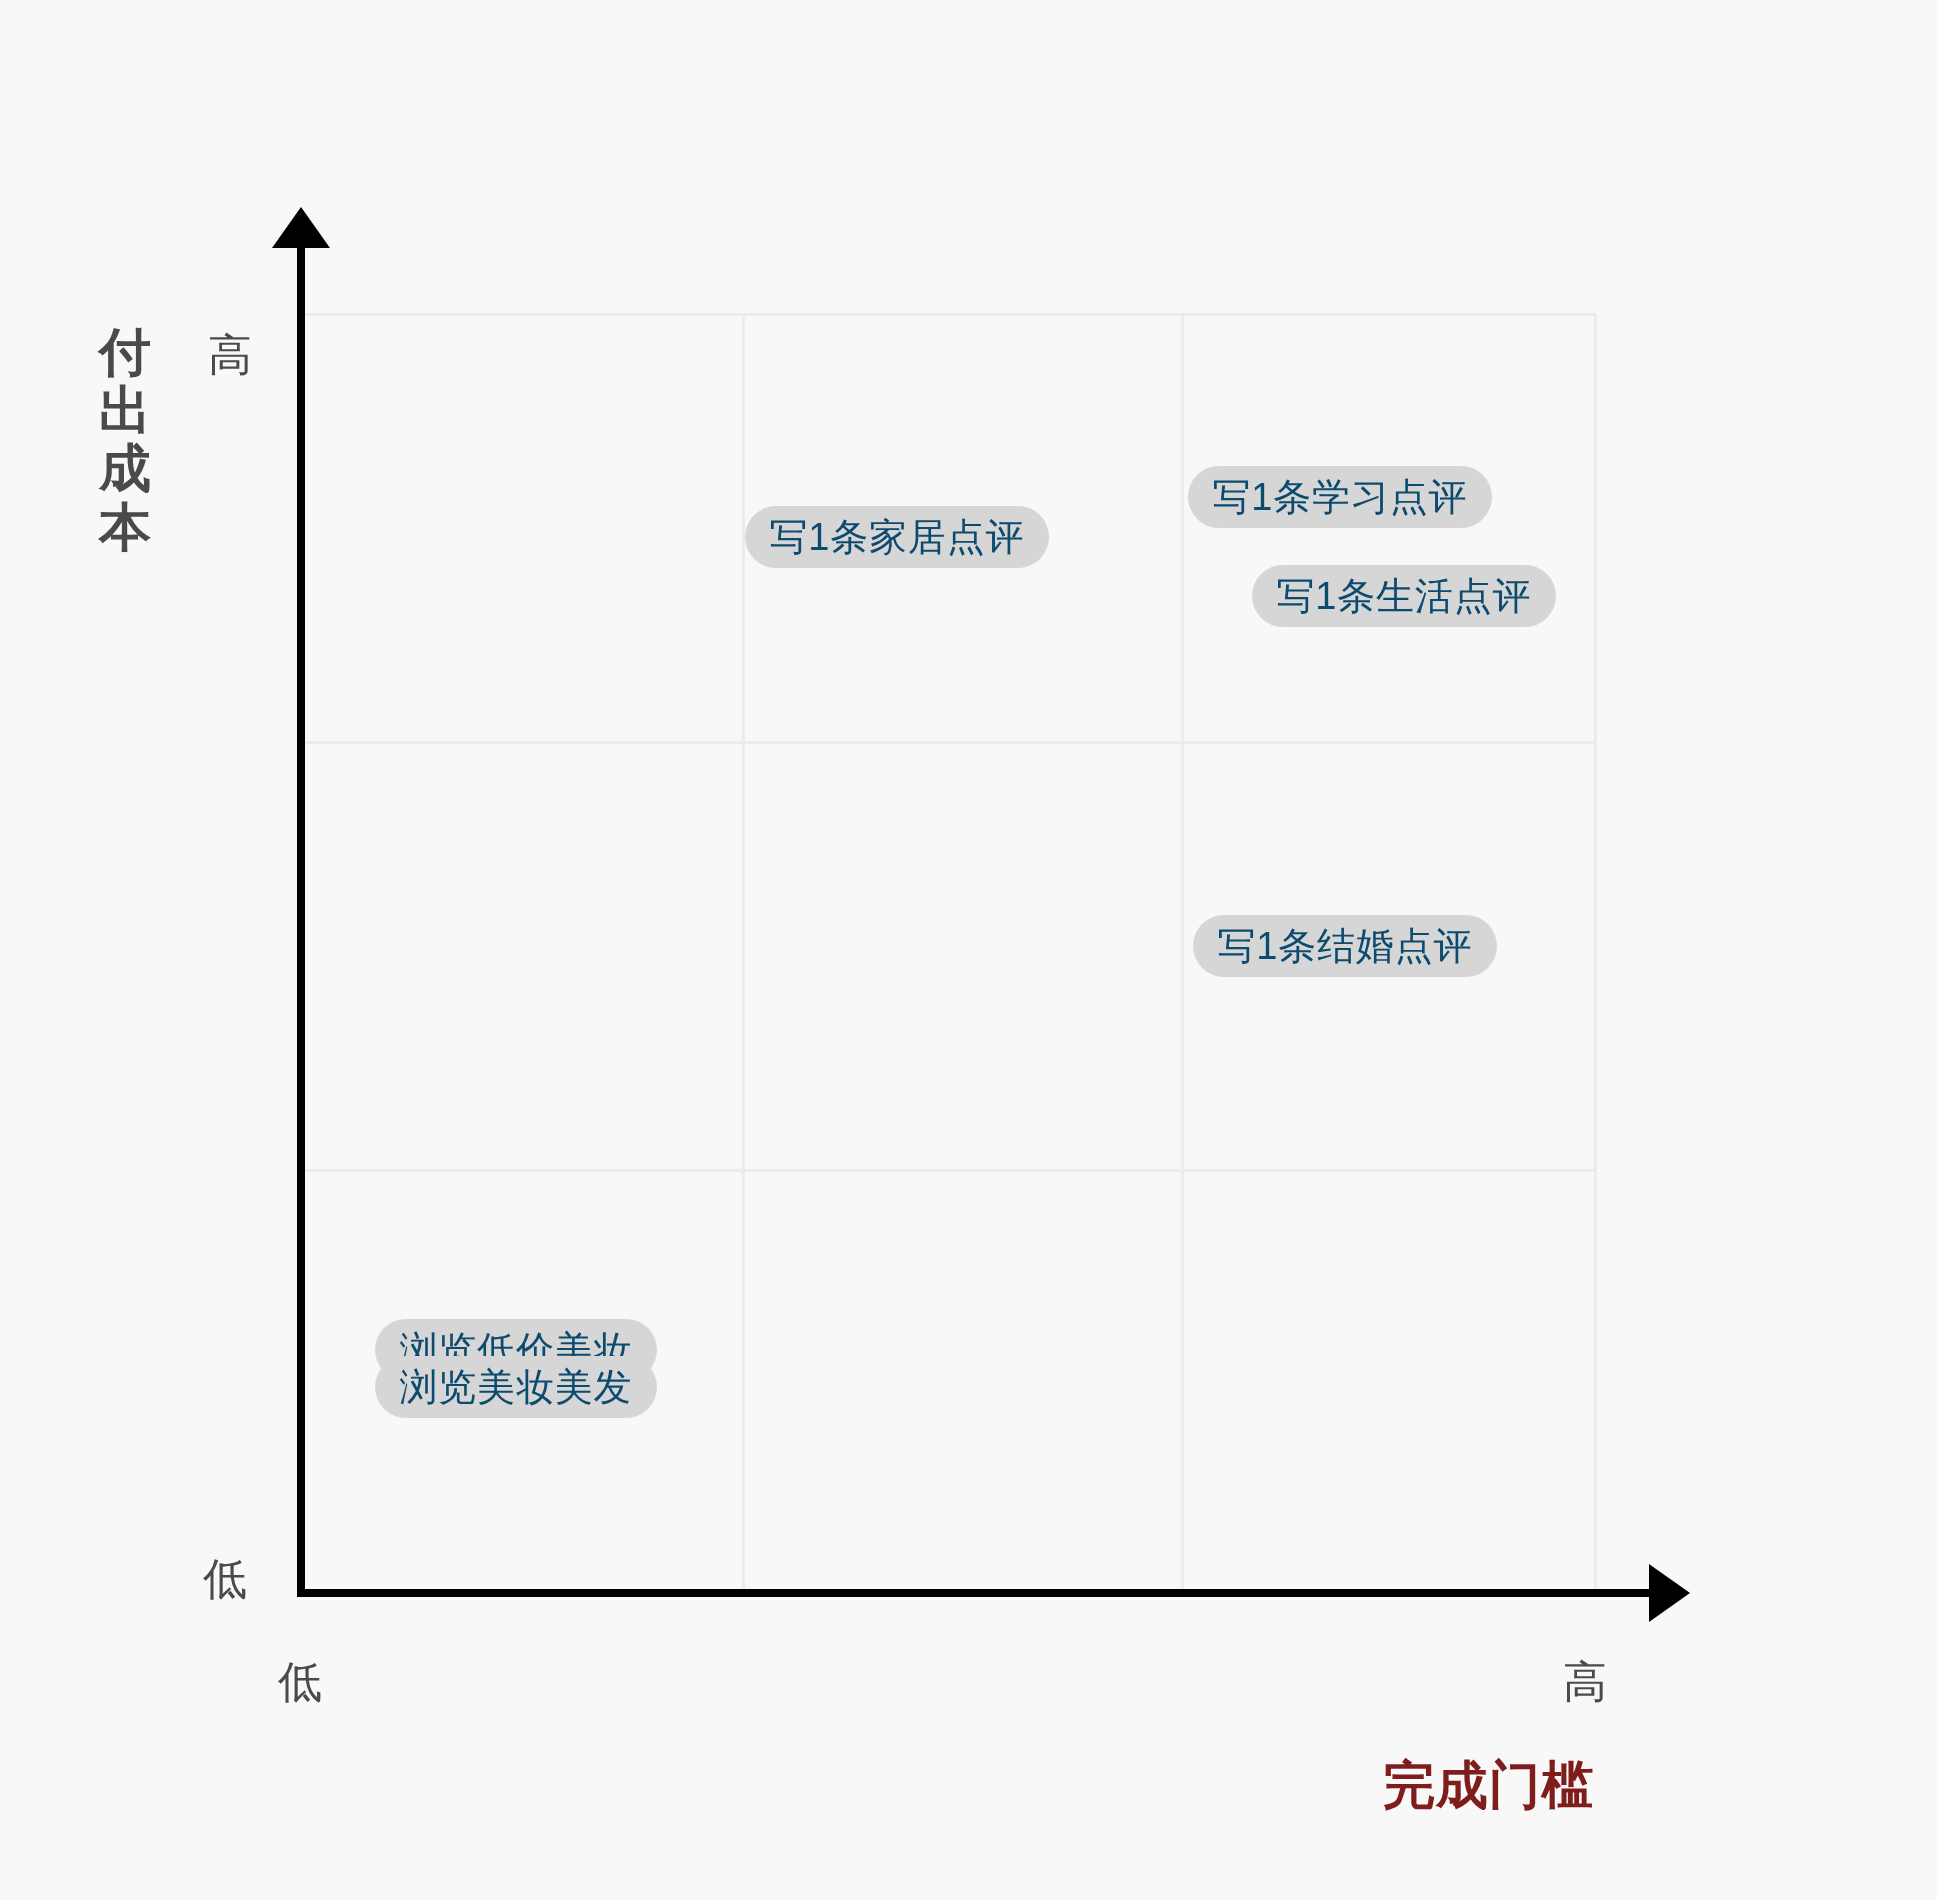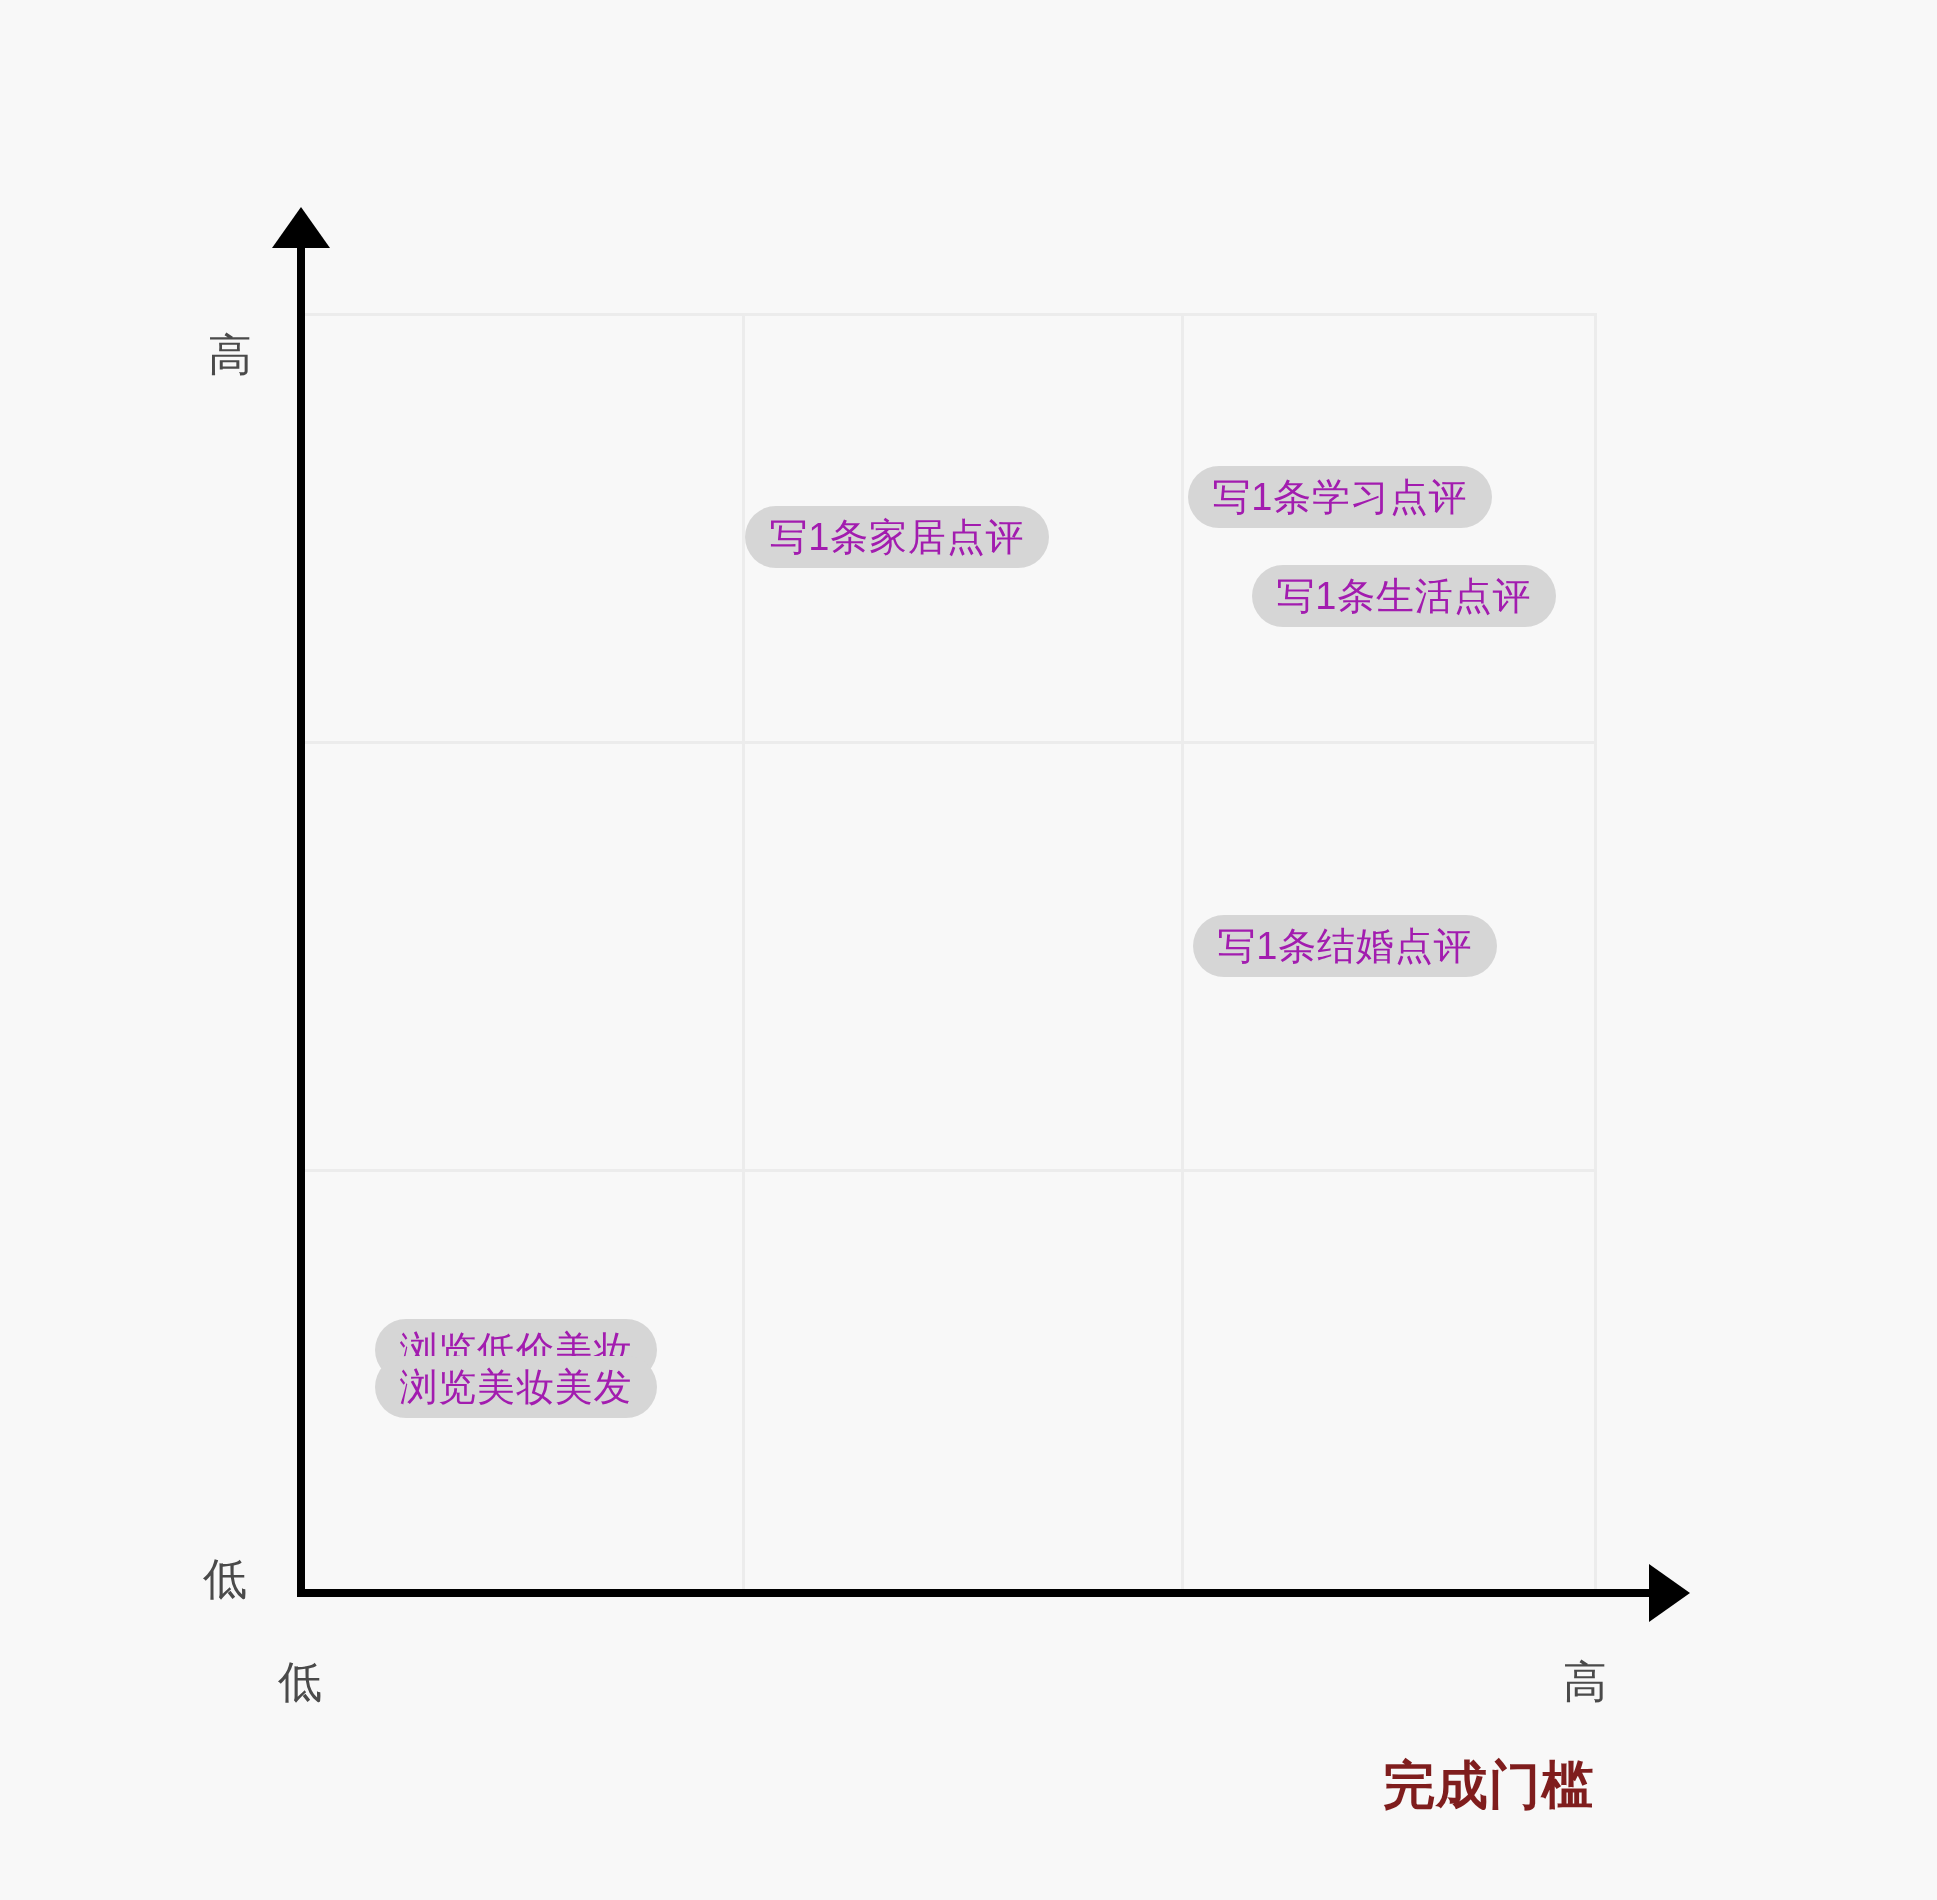--- a/index.html
+++ b/index.html
@@ -139,21 +139,21 @@
   }
 
   
   .item-pill {
     position: absolute;
     background: #d6d6d6;
     border-radius: 818px;
     display: flex;
     align-items: center;
     justify-content: center;
-    color: #a21caf;
+    color: #0c4a6e;
     font-size: 38px;
     height: 62px;
     padding: 0 24.5px;
     box-sizing: border-box;
     white-space: nowrap;
     letter-spacing: 0.8px;
   }
 </style>
 </head>
 <body>
@@ -168,20 +168,21 @@
     <div class="grid-line-v" style="left:437px;"></div>
     <div class="grid-line-v" style="left:876px;"></div>
     <div class="grid-line-v" style="left:1289px;"></div>
   </div>
 
   <div class="axis-y-line"></div>
   <div class="axis-y-arrow"></div>
   <div class="axis-x-line"></div>
   <div class="axis-x-arrow"></div>
 
+  <div class="y-axis-title">付出成本</div>
   <div class="x-axis-title">完成门槛</div>
 
   <div class="tick tick-y-high">高</div>
   <div class="tick tick-y-low">低</div>
   <div class="tick tick-x-low">低</div>
   <div class="tick tick-x-high">高</div>
 
   <div id="points-layer">
       <div class="item-pill" style="left: 745px; top: 506px;">写1条家居点评</div>
       <div class="item-pill" style="left: 1188px; top: 466px;">写1条学习点评</div>

